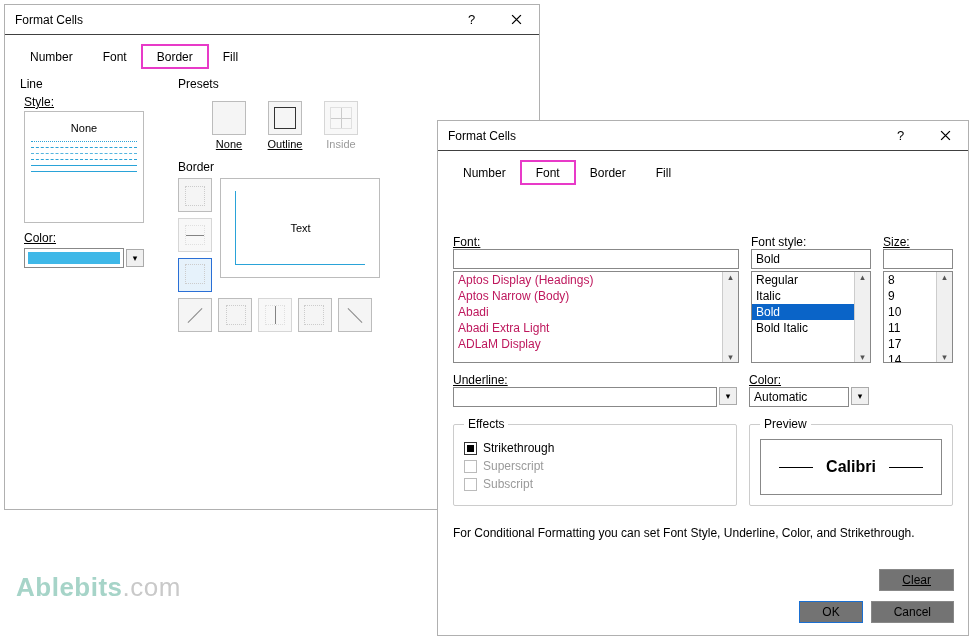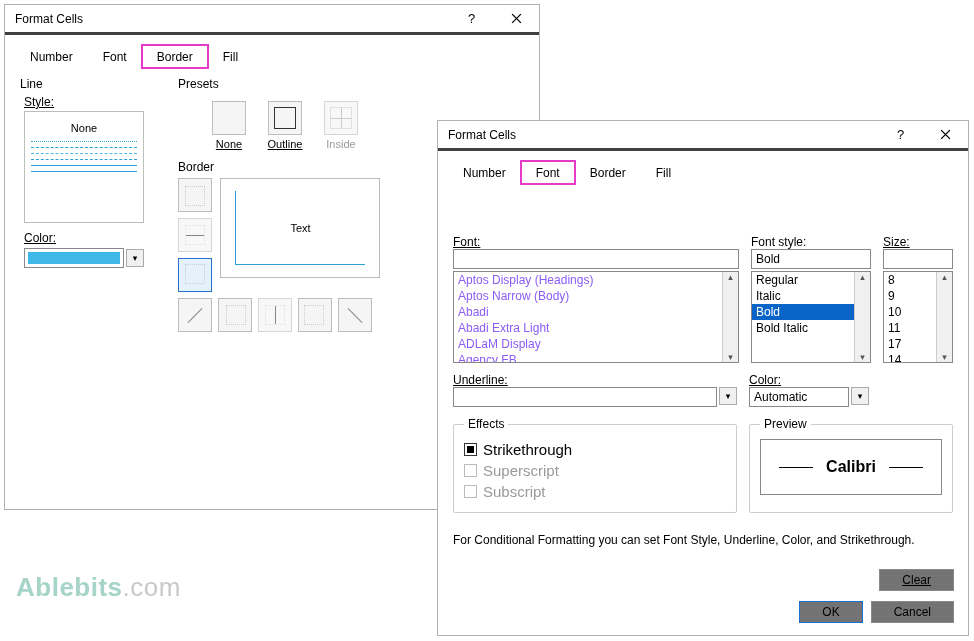--- a/index.html
+++ b/index.html
@@ -16,21 +16,21 @@
   .dialog {
     position: absolute;
     background: #fff;
     border: 1px solid #b0b0b0;
   }
   .titlebar {
     display: flex;
     align-items: center;
     height: 30px;
     padding: 0 0 0 10px;
-    border-bottom: 3px solid #404040;
+    border-bottom: 1px solid #404040;
   }
   .titlebar .title {
     flex: 1;
     font-size: 12px;
   }
   .titlebar .btn {
     width: 45px;
     height: 30px;
     display: flex;
     align-items: center;
@@ -189,24 +189,24 @@
     font-size: 12px;
     overflow: hidden;
     position:relative;
   }
   .listbox .scrollbar {
     position:absolute; right:0; top:0; bottom:0; width:16px;
     background:#f0f0f0; border-left:1px solid #ccc;
     display:flex; flex-direction:column; justify-content:space-between;
     align-items:center; font-size:9px; color:#555;
   }
-  .listbox .item { padding:1px 4px; color:#8b5cf6; }
+  .listbox .item { padding:1px 4px; color:#be185d; }
   .listbox .item.enabled { color:#000; }
   .listbox .item.selected { background:#0a64c8; color:#fff; }
-  .cb-row { display:flex; align-items:center; gap:6px; padding:2px 0; font-size:15px; }
+  .cb-row { display:flex; align-items:center; gap:6px; padding:2px 0; font-size:12px; }
   .cb-box { width:13px; height:13px; border:1px solid #333; display:flex; align-items:center; justify-content:center; }
   .cb-box.filled::after{ content:""; width:7px; height:7px; background:#000;}
   .cb-row.disabled { color:#9a9a9a; }
   .cb-row.disabled .cb-box { border-color:#bbb; }
   .preview-font {
     border:1px solid #888;
     height:56px;
     display:flex;
     align-items:center;
     justify-content:center;
@@ -380,21 +380,20 @@
 
       <div class="col" style="flex:1.6;">
         <div><span style="text-decoration:underline">Font:</span></div>
         <input class="input-line" value="" style="">
         <div class="listbox" style="height:92px; margin-top:2px;">
           <div class="item">Aptos Display (Headings)</div>
           <div class="item">Aptos Narrow (Body)</div>
           <div class="item">Abadi</div>
           <div class="item">Abadi Extra Light</div>
           <div class="item">ADLaM Display</div>
-          <div class="item">Agency FB</div>
           <div class="scrollbar">
               <span>▴</span>
               <span>▾</span>
             </div>
         </div>
       </div>
 
       <div class="col" style="width:120px;">
         <div><span>Font style:</span></div>
         <input class="input-line" value="Bold" style="">

